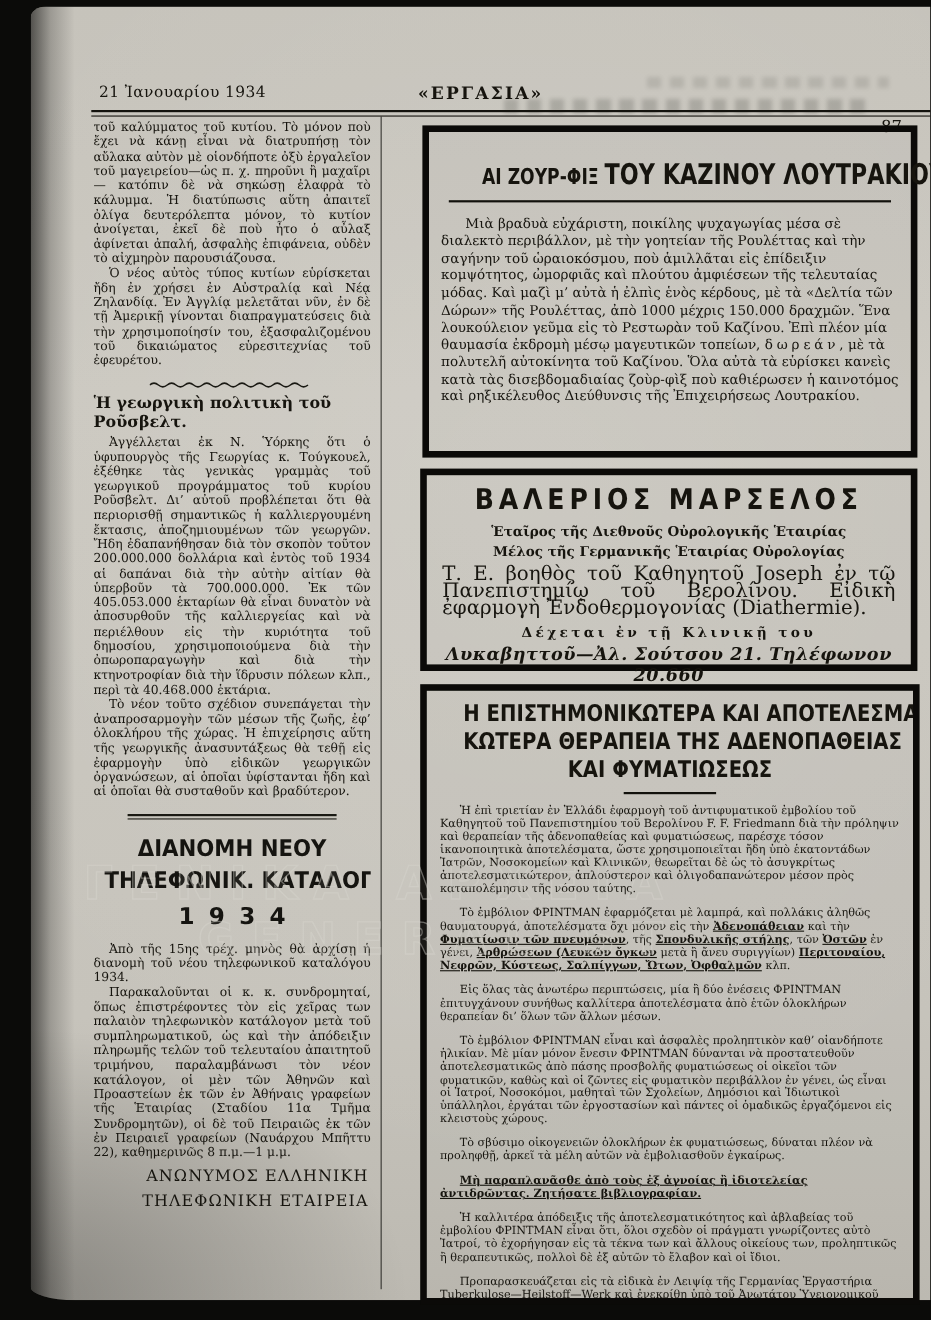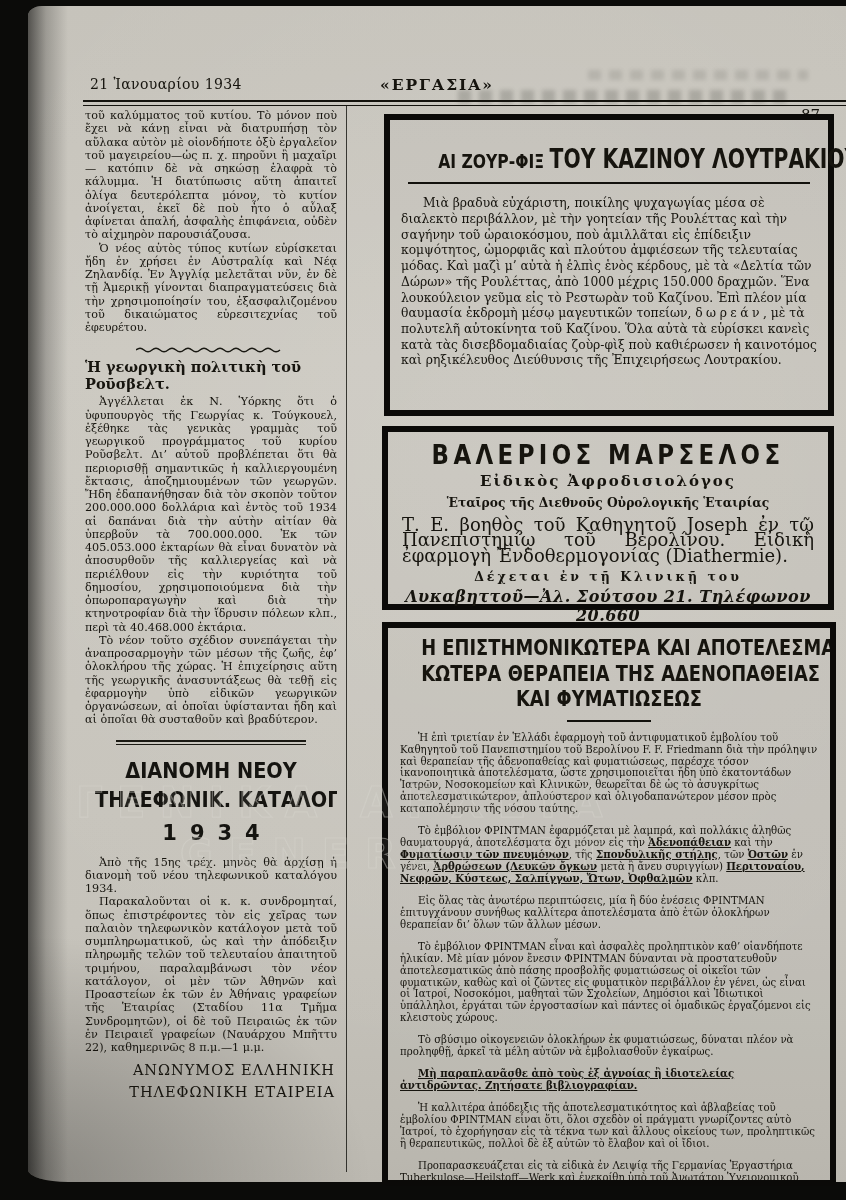--- a/index.html
+++ b/index.html
@@ -153,23 +153,23 @@
       <span class="t-small">ΑΙ ΖΟΥΡ-ΦΙΞ </span><span class="t-large">ΤΟΥ ΚΑΖΙΝΟΥ ΛΟΥΤΡΑΚΙΟΥ</span>
     </div>
     <div class="title-underline"></div>
     <div class="ad-body">
         <p class="para"><span>Μιὰ βραδυὰ εὐχάριστη, ποικίλης ψυχαγωγίας μέσα σὲ διαλεκτὸ περιβάλλον, μὲ τὴν γοητείαν τῆς Ρουλέττας καὶ τὴν σαγήνην τοῦ ὡραιοκόσμου, ποὺ ἁμιλλᾶται εἰς ἐπίδειξιν κομψότητος, ὠμορφιᾶς καὶ πλούτου ἀμφιέσεων τῆς τελευταίας μόδας. Καὶ μαζὶ μ’ αὐτὰ ἡ ἐλπὶς ἑνὸς κέρδους, μὲ τὰ «Δελτία τῶν Δώρων» τῆς Ρουλέττας, ἀπὸ 1000 μέχρις 150.000 δραχμῶν. Ἕνα λουκούλειον γεῦμα εἰς τὸ Ρεστωρὰν τοῦ Καζίνου. Ἐπὶ πλέον μία θαυμασία ἐκδρομὴ μέσῳ μαγευτικῶν τοπείων, </span><span class="sp">δωρεάν</span><span>, μὲ τὰ πολυτελῆ αὐτοκίνητα τοῦ Καζίνου. Ὅλα αὐτὰ τὰ εὑρίσκει κανεὶς κατὰ τὰς δισεβδομαδιαίας ζοὺρ-φὶξ ποὺ καθιέρωσεν ἡ καινοτόμος καὶ ρηξικέλευθος Διεύθυνσις τῆς Ἐπιχειρήσεως Λουτρακίου.</span></p>
       </div>
   </section>
 
   <section class="ad box2">
     <div class="doc-name">ΒΑΛΕΡΙΟΣ ΜΑΡΣΕΛΟΣ</div>
-    <div class="doc-spec">Εἰδικὸς Ἀφροδισιολόγος</div>
     <div class="doc-affil">
       <div>Ἑταῖρος τῆς Διεθνοῦς Οὐρολογικῆς Ἑταιρίας</div>
+      <div>Μέλος τῆς Γερμανικῆς Ἑταιρίας Οὐρολογίας</div>
     </div>
     <div class="doc-bio">Τ. Ε. βοηθὸς τοῦ Καθηγητοῦ Joseph ἐν τῷ Πανεπιστημίῳ τοῦ Βερολίνου. Εἰδικὴ ἐφαρμογὴ Ἐνδοθερμογονίας (Diathermie).</div>
     <div class="doc-recep">Δέχεται ἐν τῇ Κλινικῇ του</div>
     <div class="doc-addr">Λυκαβηττοῦ—Ἀλ. Σούτσου 21. Τηλέφωνον 20.660</div>
   </section>
 
   <section class="ad box3">
     <div class="v-title">
       <div>Η ΕΠΙΣΤΗΜΟΝΙΚΩΤΕΡΑ ΚΑΙ ΑΠΟΤΕΛΕΣΜΑΤΙ-</div>
       <div>ΚΩΤΕΡΑ ΘΕΡΑΠΕΙΑ ΤΗΣ ΑΔΕΝΟΠΑΘΕΙΑΣ</div>

